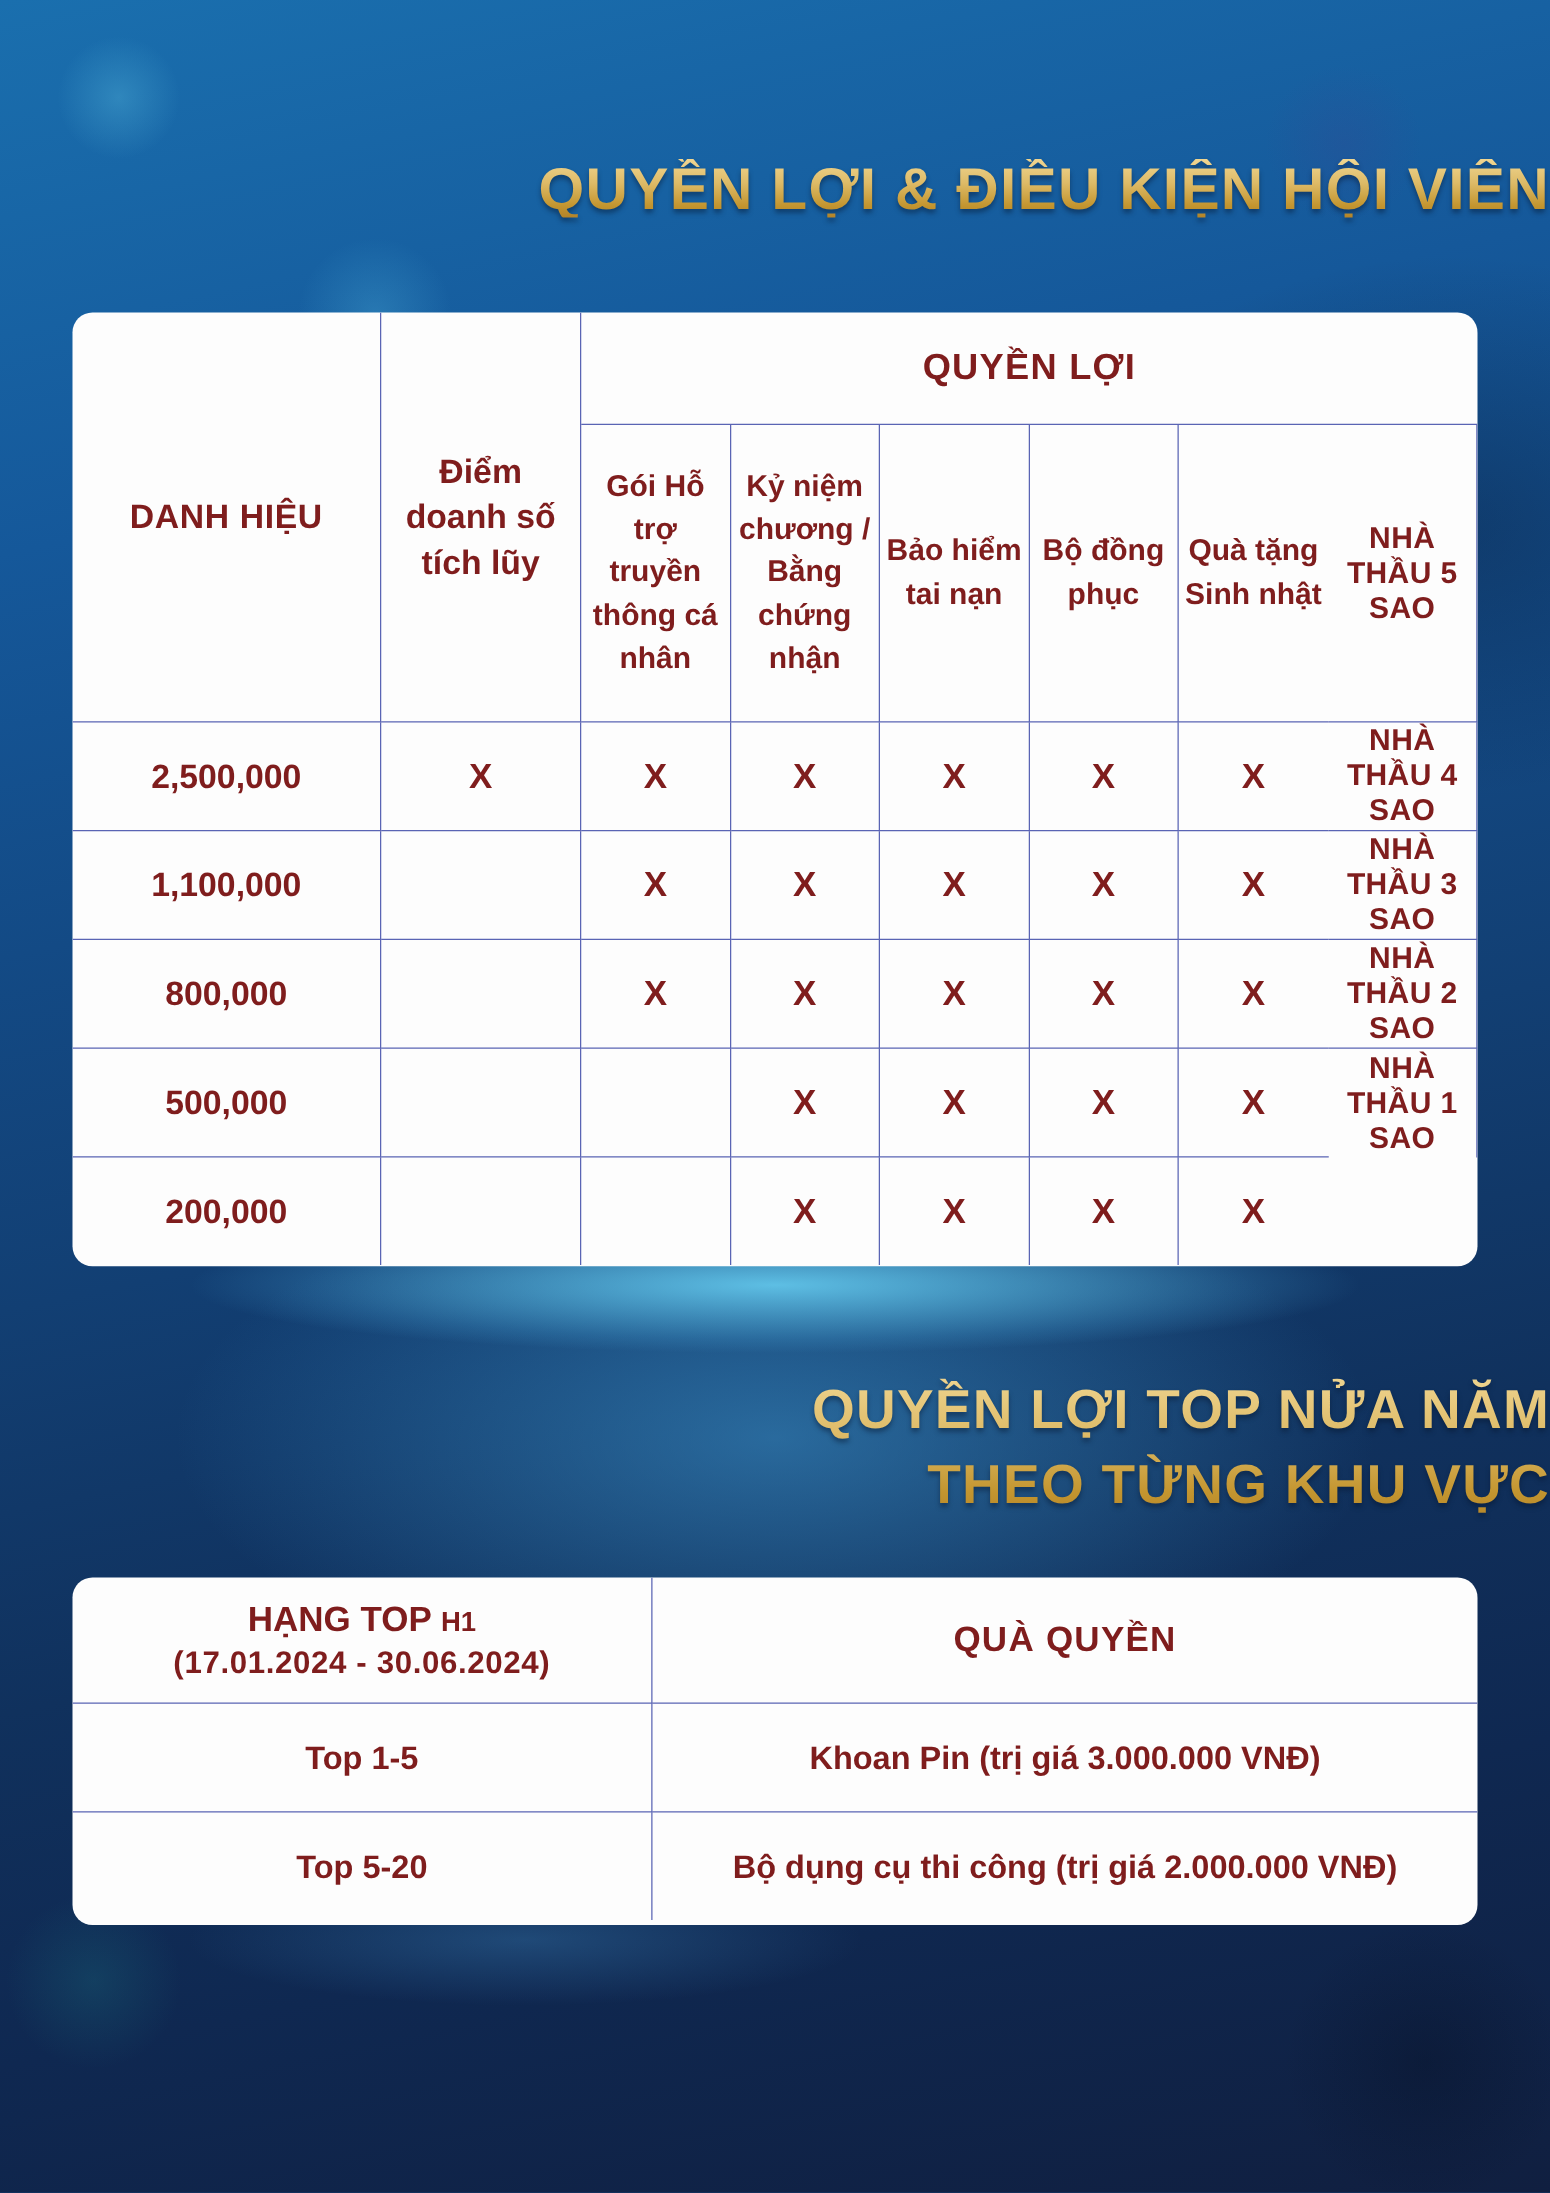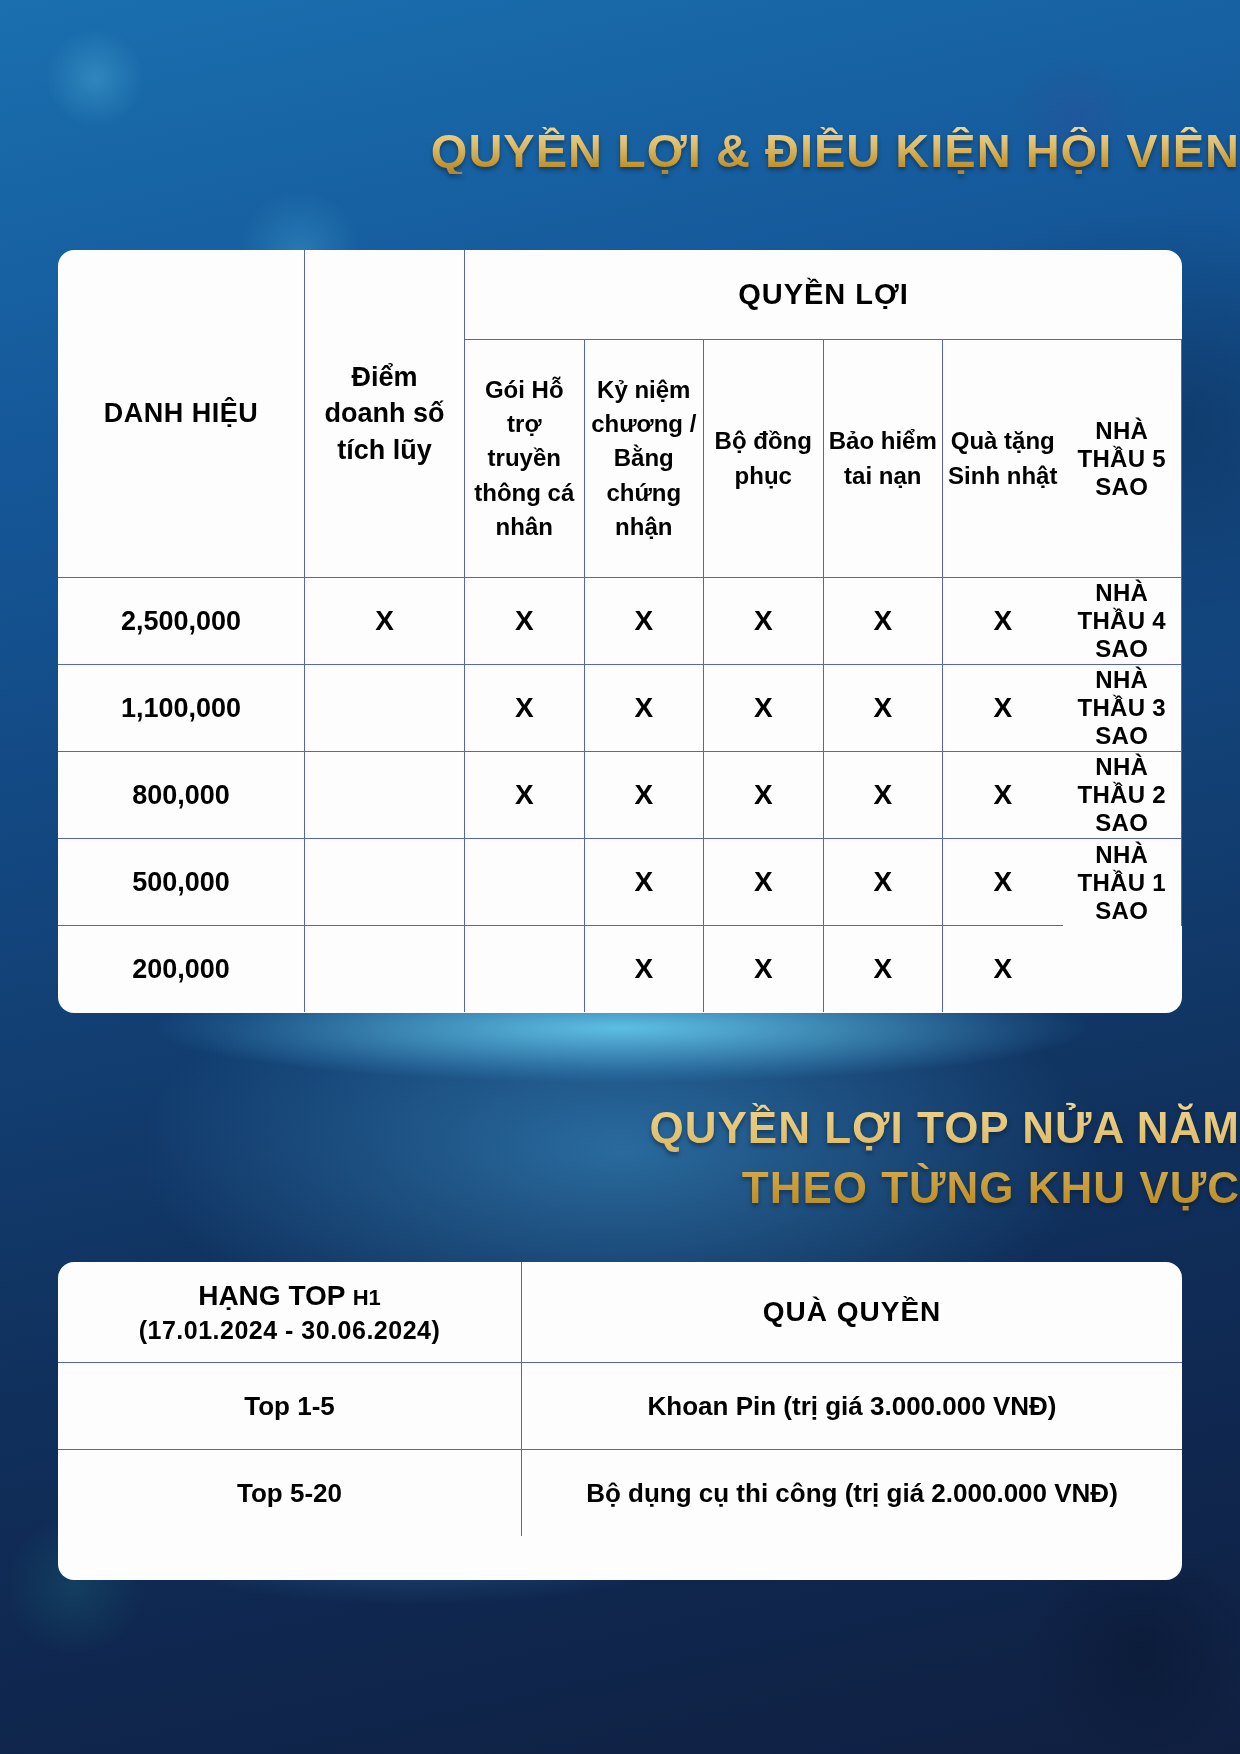--- a/index.html
+++ b/index.html
@@ -28,38 +28,38 @@
     filter:drop-shadow(0 3px 2px rgba(5,20,45,.45));
   }
   .title1{position:absolute;top:127px;left:0;width:100%;text-align:right;font-size:47px;line-height:1;}
   .title2{position:absolute;top:1098px;left:0;width:100%;text-align:right;font-size:44px;line-height:1.36;}
 
   .card{position:absolute;left:58px;width:1124px;background:#fdfdfd;border-radius:16px;overflow:hidden;
         box-sizing:border-box;}
   .grid{display:grid;width:100%;height:100%;}
   .c{border-right:1.5px solid #5a64b4;border-bottom:1.5px solid #5a64b4;
      display:flex;flex-direction:column;align-items:center;justify-content:center;
-     text-align:center;color:#000000;box-sizing:border-box;padding:2px 5px;}
+     text-align:center;color:#7f1d1d;box-sizing:border-box;padding:2px 5px;}
   .no-br{border-right:none;}
   .no-bb{border-bottom:none;}
 
   
   #table1{top:250px;height:763px;}
   #table1 .grid{grid-template-columns:247px 160px repeat(6,1fr);
                 grid-template-rows:90px 238px 87px 87px 87px 87px 86px;}
   .cell-danh-hieu{grid-column:1;grid-row:1/3;font-size:27px;font-weight:700;letter-spacing:.5px;}
   .cell-diem{grid-column:2;grid-row:1/3;font-size:27px;font-weight:700;line-height:1.35;}
   .cell-quyenloi{grid-column:3/9;grid-row:1;font-size:29px;font-weight:700;letter-spacing:1px;}
   .bh{grid-row:2;font-size:24px;font-weight:700;line-height:1.42;align-self:stretch;}
   .rank-cell{font-size:24px;font-weight:700;letter-spacing:.3px;}
   .pts-cell{font-size:27px;font-weight:700;}
   .x-cell{font-size:28px;font-weight:700;}
 
   
-  #table2{top:1262px;height:318px;}
+  #table2{top:1262px;height:278px;}
   #table2 .grid{grid-template-columns:464px 1fr;grid-template-rows:101px 87px 86px;}
   .h2-rank{font-size:28px;font-weight:700;line-height:1.3;}
   .h2-rank .suffix{font-size:22px;}
   .h2-rank .period{font-size:25px;letter-spacing:.5px;}
   .h2-gift{font-size:28px;font-weight:700;letter-spacing:1px;}
   .t2-rank{font-size:26px;font-weight:700;}
   .t2-gift{font-size:26px;font-weight:700;}
 </style>
 </head>
 <body>
@@ -67,22 +67,22 @@
 <div class="title1 gold">QUYỀN LỢI &amp; ĐIỀU KIỆN HỘI VIÊN</div>
 
 <div class="card" id="table1">
   <div class="grid">
     <div class="c cell-danh-hieu">DANH HIỆU</div>
     <div class="c cell-diem">Điểm doanh số tích lũy</div>
     <div class="c cell-quyenloi no-br">QUYỀN LỢI</div>
 
     <div class="c bh">Gói Hỗ trợ truyền thông cá nhân</div>
     <div class="c bh">Kỷ niệm chương / Bằng chứng nhận</div>
+    <div class="c bh">Bảo hiểm tai nạn</div>
     <div class="c bh">Bộ đồng phục</div>
-    <div class="c bh">Bảo hiểm tai nạn</div>
     <div class="c bh no-br">Quà tặng Sinh nhật</div>
 
     <div class="c rank-cell">NHÀ THẦU 5 SAO</div>
     <div class="c pts-cell">2,500,000</div>
     <div class="c x-cell">X</div>
     <div class="c x-cell">X</div>
     <div class="c x-cell">X</div>
     <div class="c x-cell">X</div>
     <div class="c x-cell">X</div>
     <div class="c x-cell no-br">X</div>

